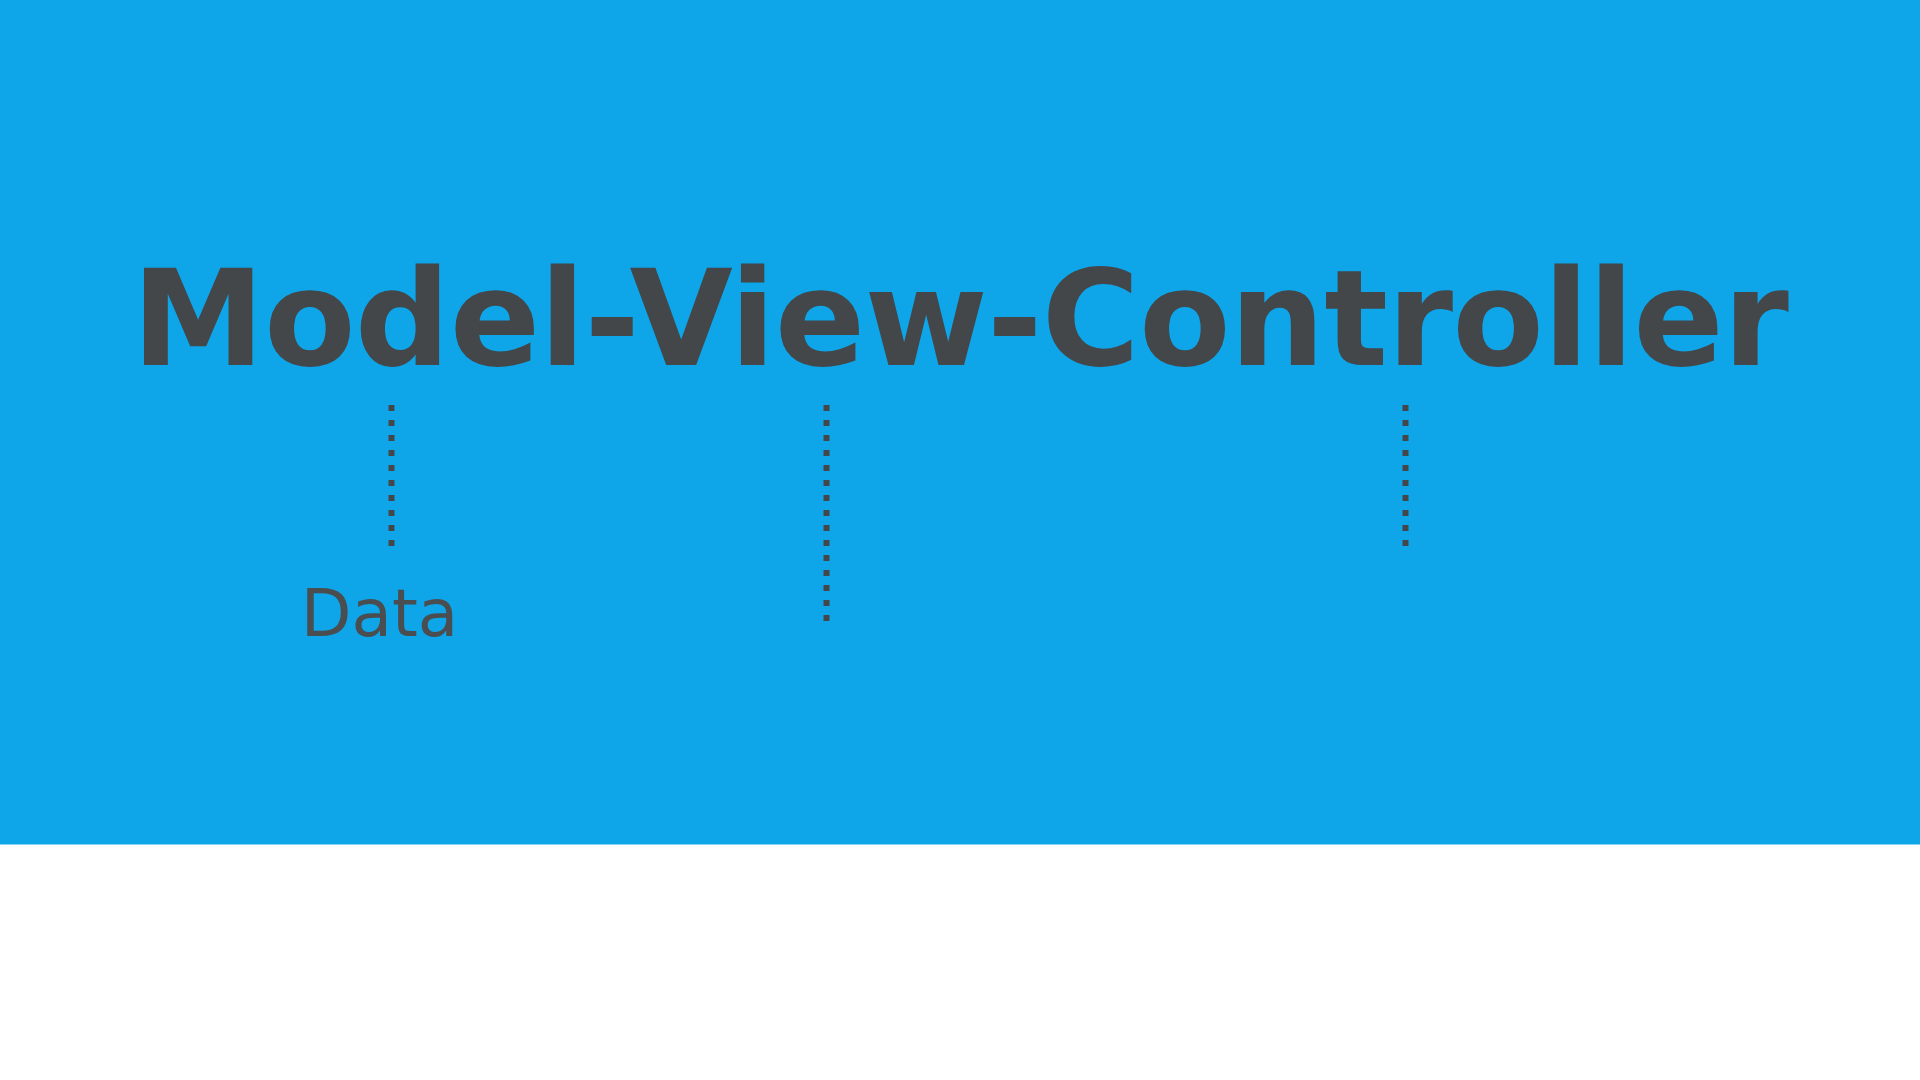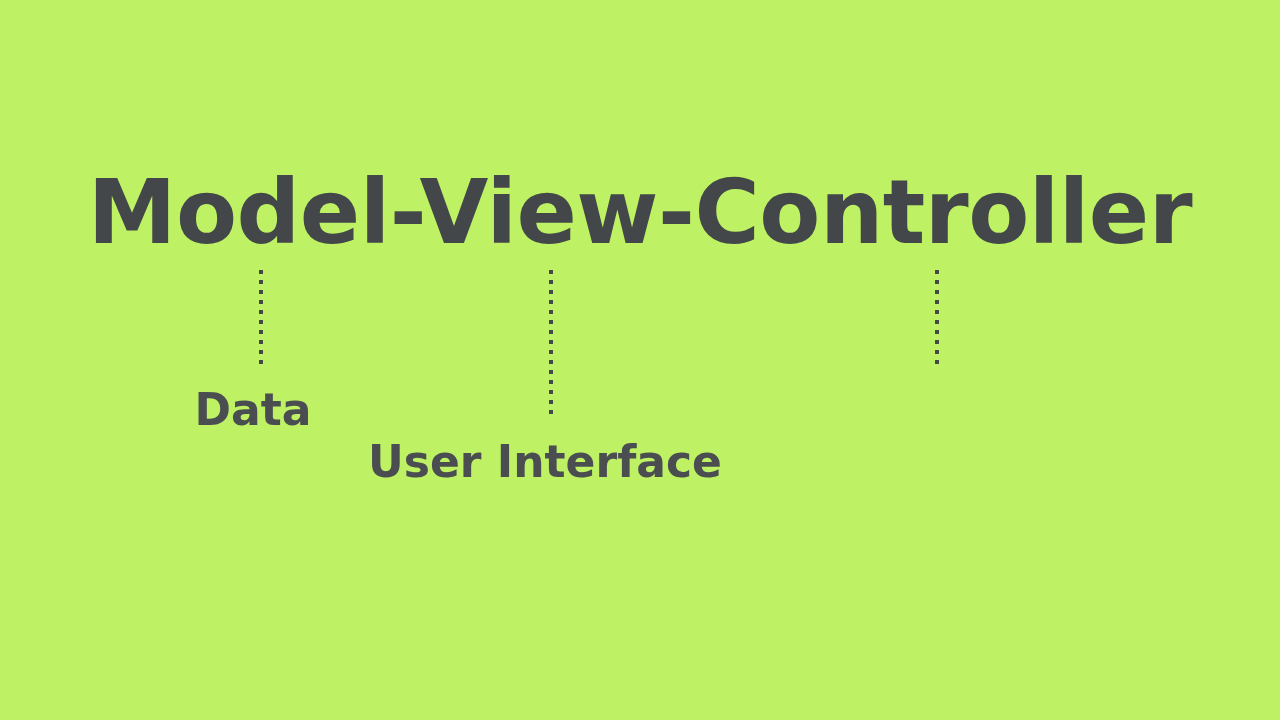--- a/index.html
+++ b/index.html
@@ -11,22 +11,22 @@
     width: 1280px;
     height: 720px;
     overflow: hidden;
     font-family: "DejaVu Sans", sans-serif;
     -webkit-font-smoothing: antialiased;
   }
 
   #slide {
     position: relative;
     width: 1280px;
-    height: 720px;
-    background: #bef264;
+    height: 563px;
+    background: #0ea5e9;
   }
 
   
   .title {
     position: absolute;
     left: 0;
     top: 168px;
     width: 1280px;
     text-align: center;
     font-family: "DejaVu Sans", sans-serif;
@@ -52,21 +52,21 @@
     background-repeat: repeat-y;
   }
   .connector-data  { left: 259px; top: 270px;  height: 94px; }
   .connector-ui    { left: 549px; top: 270px;  height: 146px; }
   .connector-coord { left: 935px; top: 270px;  height: 94px; }
 
   
   .label {
     position: absolute;
     font-family: "DejaVu Sans", sans-serif;
-    font-weight: 700;
+    font-weight: 400;
     font-size: 44px;
     line-height: 1;
     letter-spacing: 0px;
     color: #4b4e51;
     white-space: nowrap;
     text-align: center;
     transform: translateX(-50%);
   }
   .label-data  { left: 253px; top: 388px; }
   .label-ui    { left: 545px; top: 440px; }
@@ -80,16 +80,15 @@
   <div class="title">Model-View-Controller</div>
 
   <div class="connector connector-data"></div>
 
   <div class="connector connector-ui"></div>
 
   <div class="connector connector-coord"></div>
 
   <div class="label label-data">Data</div>
 
-  <div class="label label-ui">User Interface</div>
 
 
 </div>
 
 </body></html>

